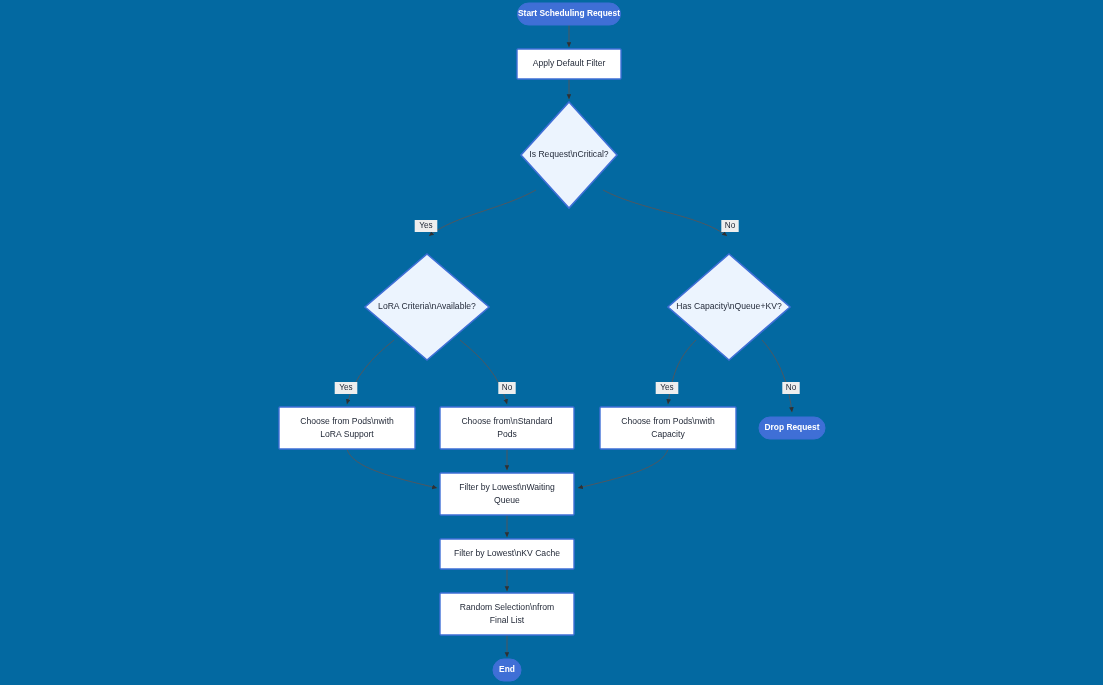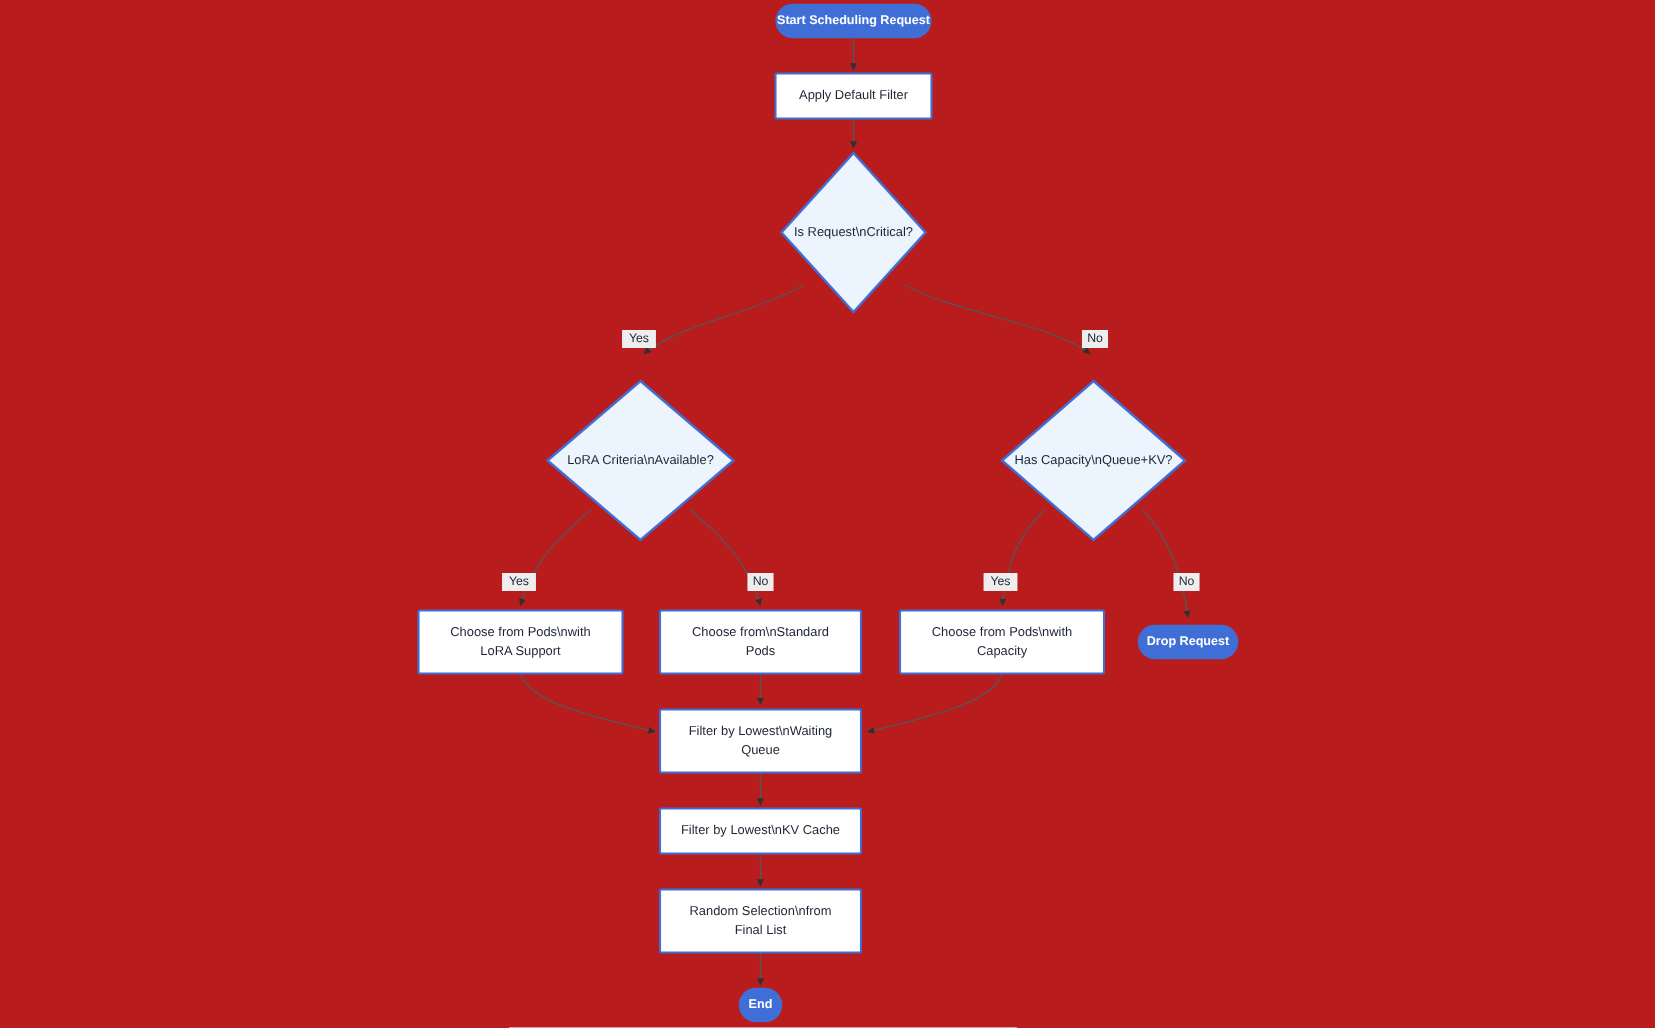--- a/index.html
+++ b/index.html
@@ -9,21 +9,21 @@
     background: #ffffff;
     width: 1103px;
     height: 685px;
     overflow: hidden;
     font-family: "Liberation Sans", sans-serif;
   }
   #flow-root {
     position: relative;
     width: 1103px;
     height: 685px;
-    background: #b91c1c;
+    background: #0369a1;
   }
   svg#flow-svg {
     display: block;
     width: 1103px;
     height: 685px;
   }
   .node-rect {
     fill: #ffffff;
     stroke: #3f6fd6;
     stroke-width: 1.4px;

